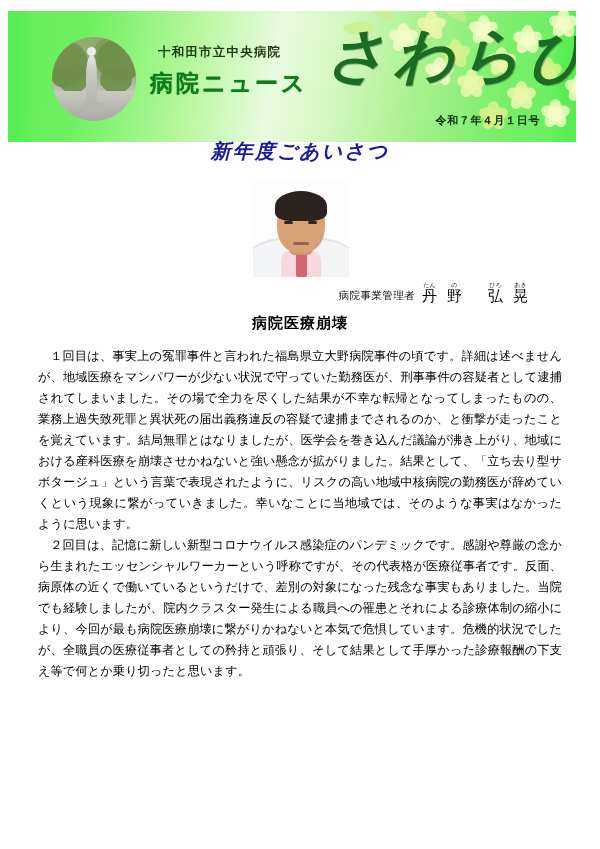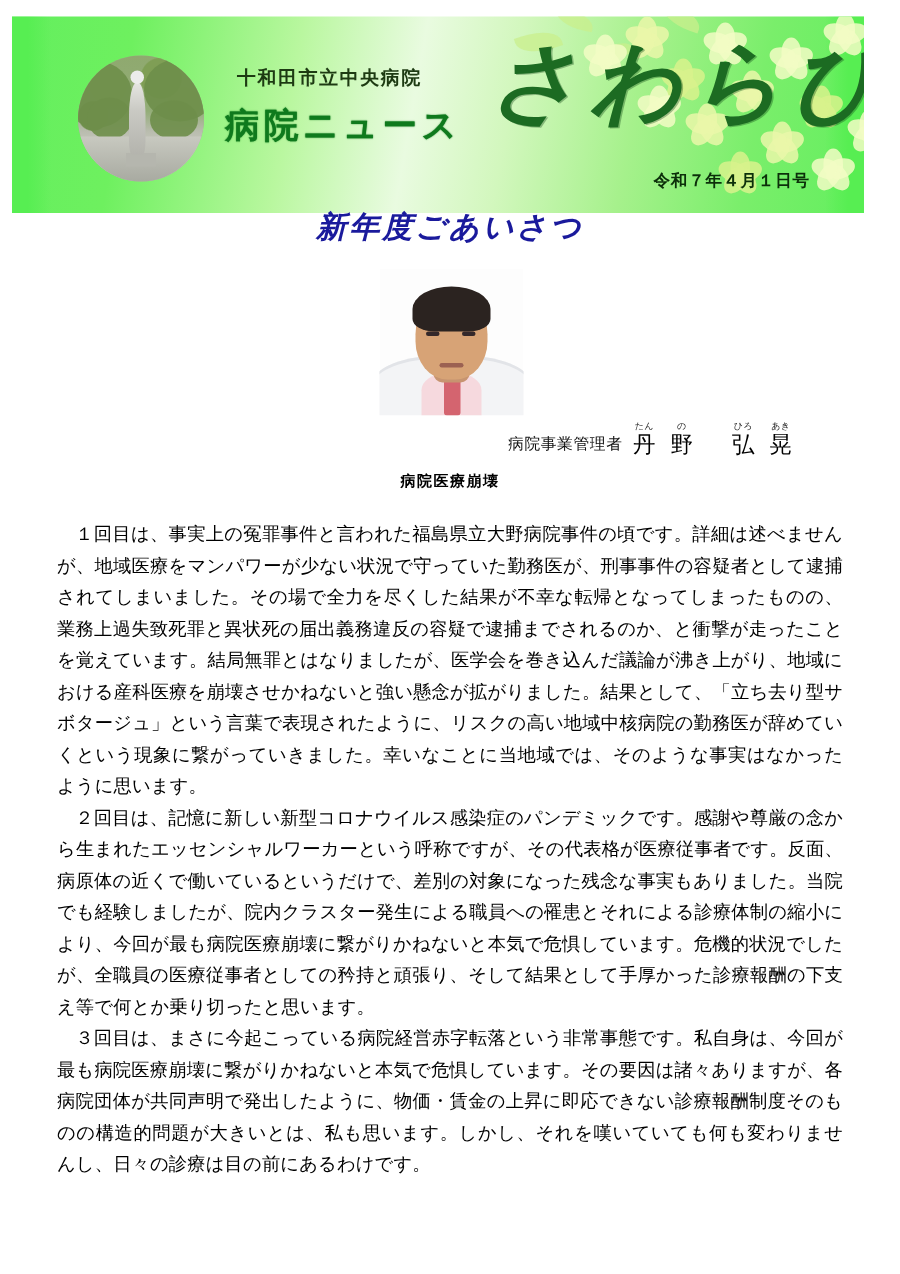--- a/index.html
+++ b/index.html
@@ -312,21 +312,21 @@
   }
   .name-gap { width: 6px; }
 
   
   .section-heading {
     position: absolute;
     left: 0; right: 0;
     top: 314px;
     text-align: center;
     font-family: "DejaVu Sans", "Liberation Sans", sans-serif;
-    font-size: 10px;
+    font-size: 15px;
     font-weight: 700;
     letter-spacing: 1px;
     color: #000;
   }
 
   
   .body-text {
     position: absolute;
     left: 38px;
     top: 346px;
@@ -509,15 +509,14 @@
       <span class="rb">晃</span>
     </span>
   </span>
 </div>
 
 <div class="section-heading">病院医療崩壊</div>
 
 <div class="body-text">
   <p>１回目は、事実上の冤罪事件と言われた福島県立大野病院事件の頃です。詳細は述べませんが、地域医療をマンパワーが少ない状況で守っていた勤務医が、刑事事件の容疑者として逮捕されてしまいました。その場で全力を尽くした結果が不幸な転帰となってしまったものの、業務上過失致死罪と異状死の届出義務違反の容疑で逮捕までされるのか、と衝撃が走ったことを覚えています。結局無罪とはなりましたが、医学会を巻き込んだ議論が沸き上がり、地域における産科医療を崩壊させかねないと強い懸念が拡がりました。結果として、「立ち去り型サボタージュ」という言葉で表現されたように、リスクの高い地域中核病院の勤務医が辞めていくという現象に繋がっていきました。幸いなことに当地域では、そのような事実はなかったように思います。</p>
   <p>２回目は、記憶に新しい新型コロナウイルス感染症のパンデミックです。感謝や尊厳の念から生まれたエッセンシャルワーカーという呼称ですが、その代表格が医療従事者です。反面、病原体の近くで働いているというだけで、差別の対象になった残念な事実もありました。当院でも経験しましたが、院内クラスター発生による職員への罹患とそれによる診療体制の縮小により、今回が最も病院医療崩壊に繋がりかねないと本気で危惧しています。危機的状況でしたが、全職員の医療従事者としての矜持と頑張り、そして結果として手厚かった診療報酬の下支え等で何とか乗り切ったと思います。</p>
-  <p>３回目は、まさに今起こっている病院経営赤字転落という非常事態です。私自身は、今回が最も病院医療崩壊に繋がりかねないと本気で危惧しています。その要因は諸々ありますが、各病院団体が共同声明で発出したように、物価・賃金の上昇に即応できない診療報酬制度そのものの構造的問題が大きいとは、私も思います。しかし、それを嘆いていても何も変わりませんし、日々の診療は目の前にあるわけです。</p>
 
 </div>
 
 </body></html>

